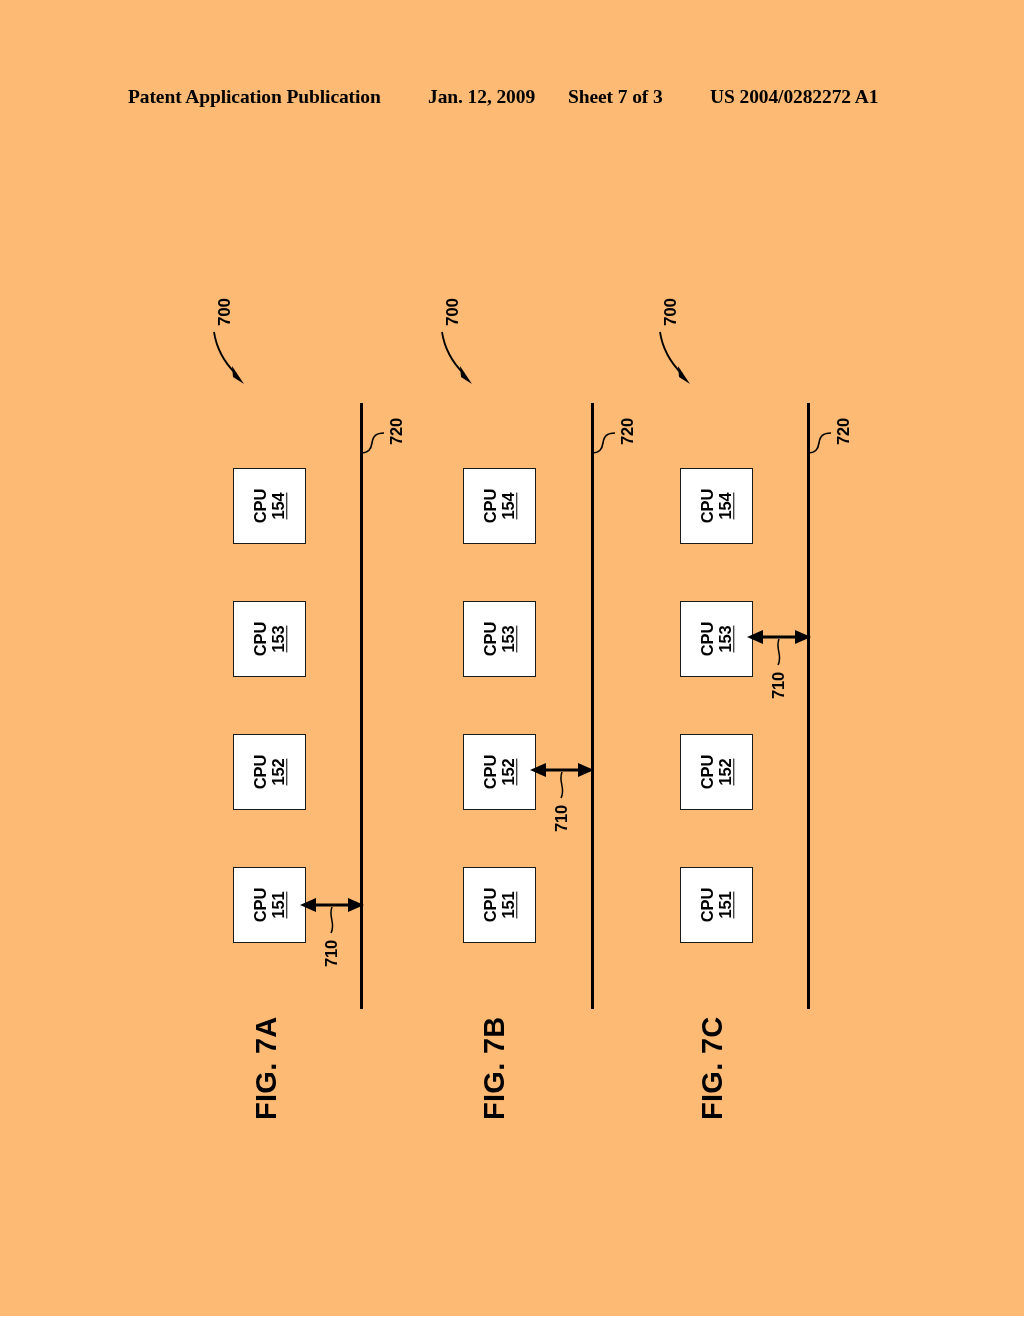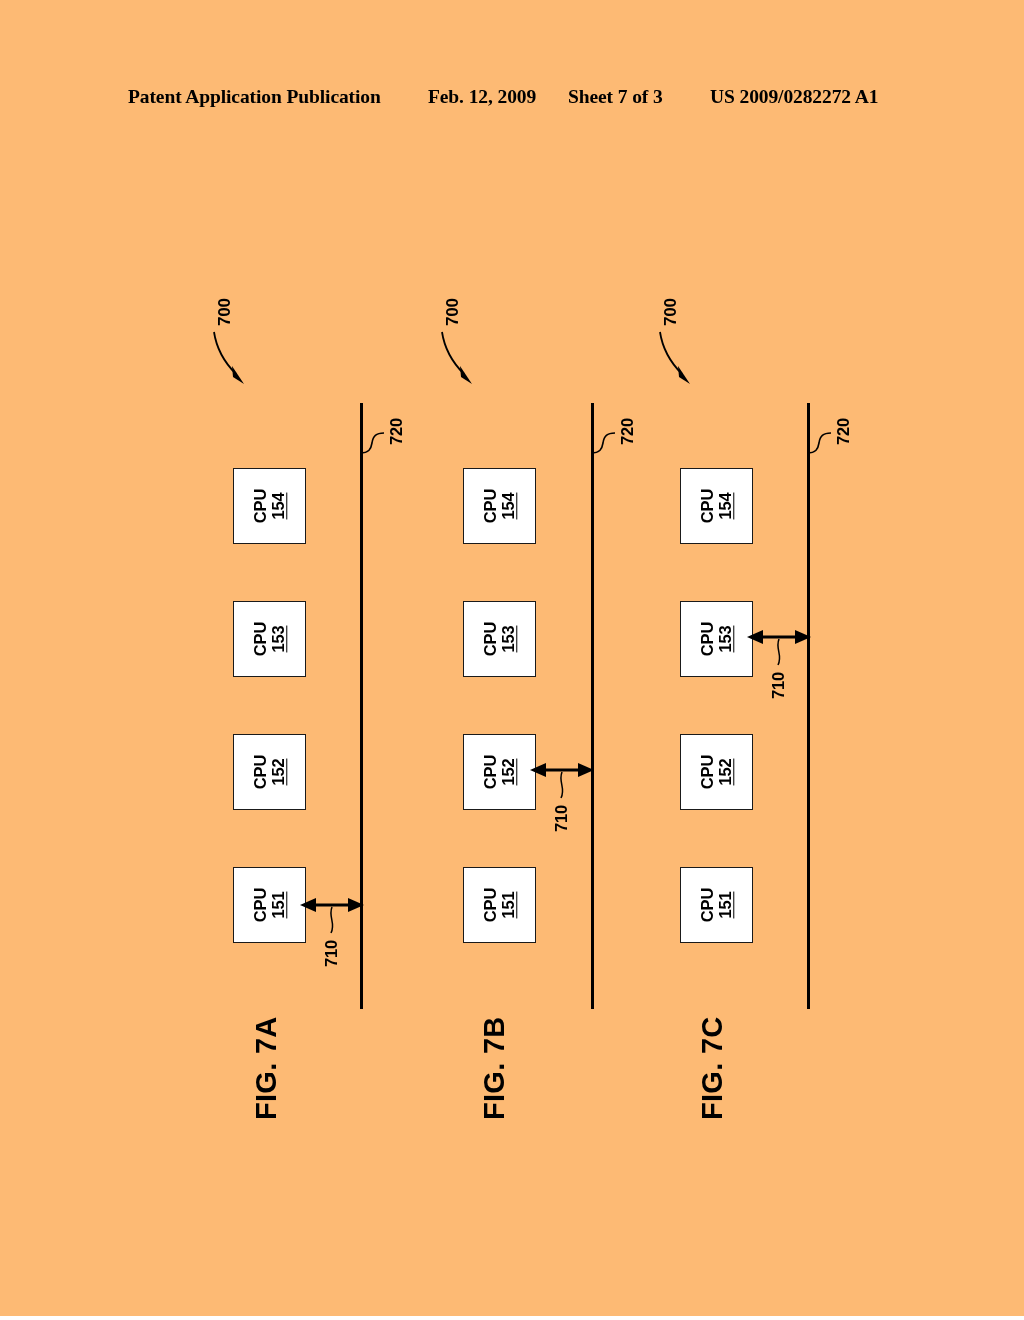--- a/index.html
+++ b/index.html
@@ -165,23 +165,23 @@
     letter-spacing: 0.3px;
   }
 </style>
 </head>
 <body>
 
 <div id="page">
 
   <div id="header">
     <div class="hdr-txt" id="hdr-pub">Patent Application Publication</div>
-    <div class="hdr-txt" id="hdr-date">Feb. 12, 2009</div>
+    <div class="hdr-txt" id="hdr-date">Jan. 12, 2009</div>
     <div class="hdr-txt" id="hdr-sheet">Sheet 7 of 3</div>
-    <div class="hdr-txt" id="hdr-num">US 2009/0282272 A1</div>
+    <div class="hdr-txt" id="hdr-num">US 2004/0282272 A1</div>
   </div>
 
   <div class="panel" id="panel-a">
 
     <div class="ref700-wrap" style="left: 0px; top: 278px;">
       <div class="ref700-label" style="left: 25px; top: 48px;">700</div>
       <svg width="110" height="120" viewBox="0 0 110 120" style="position:absolute; left:0; top:0;">
         <path d="M 24 54 C 27 74, 36 86, 46 96" stroke="#000" stroke-width="1.8" fill="none"></path>
         <path d="M 42 88 L 54 106 L 43 99 Z" fill="#000"></path>
       </svg>

